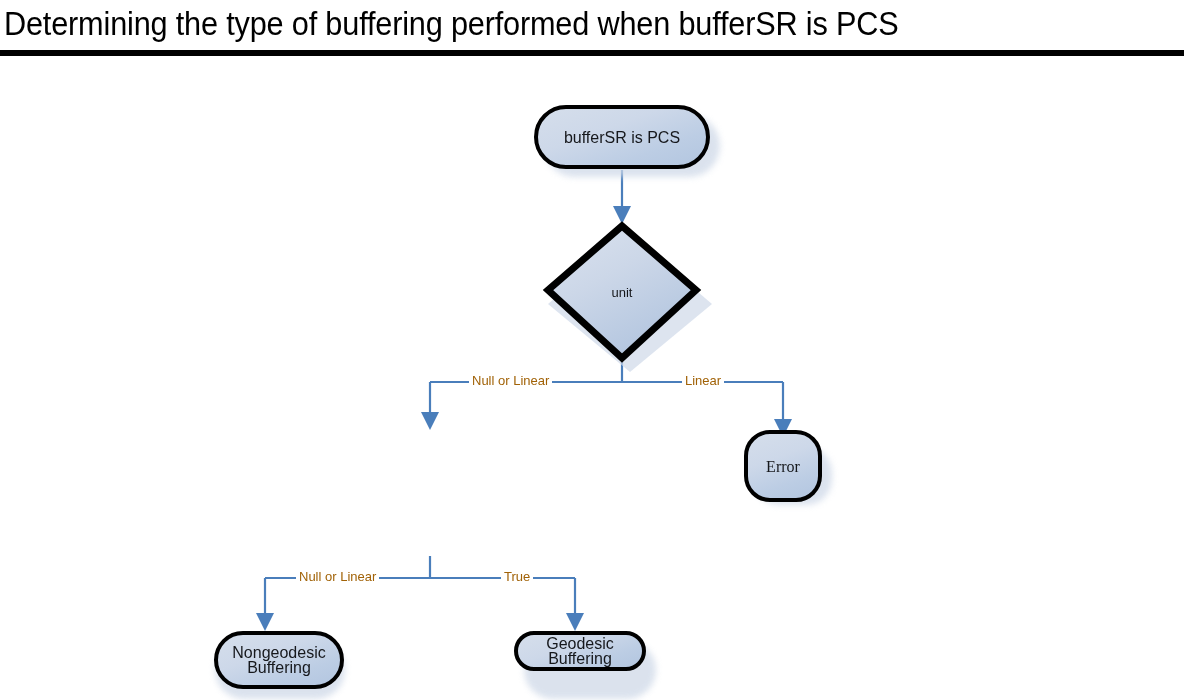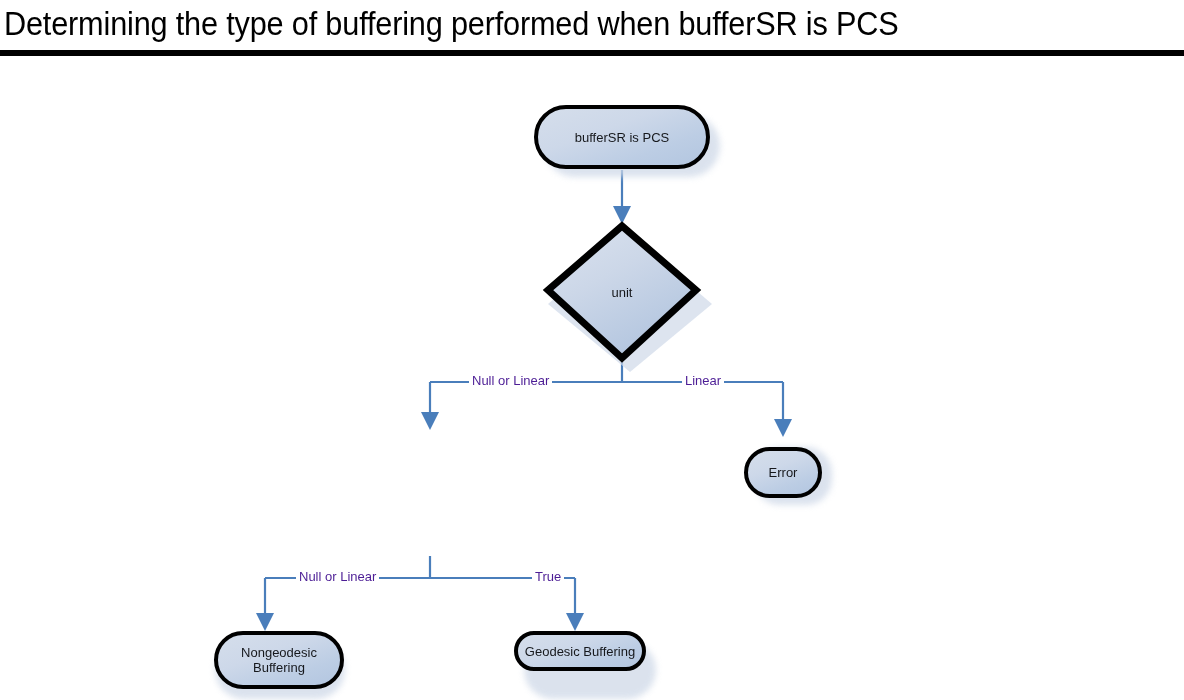--- a/index.html
+++ b/index.html
@@ -58,22 +58,23 @@
     pointer-events: none;
   }
 
   
   .node {
     position: absolute;
     box-sizing: border-box;
     display: flex;
     align-items: center;
     justify-content: center;
+    text-align: center;
     color: #16181c;
-    font-size: 13px;
+    font-size: 16px;
     line-height: 15px;
     z-index: 3;
   }
 
   
   .shadow {
     position: absolute;
     z-index: 2;
     background: #cfd9e8;
     opacity: 0.75;
@@ -110,21 +111,21 @@
     pointer-events: none;
   }
 
   
   .edge-label {
     position: absolute;
     z-index: 4;
     background: #ffffff;
     font-size: 13px;
     line-height: 14px;
-    color: #4c1d95;
+    color: #a16207;
     padding: 0 3px;
     white-space: nowrap;
   }
 </style>
 </head>
 <body>
 
 <div id="page">
 
   <div class="title-wrap">
@@ -190,21 +191,21 @@
           <stop offset="100%" stop-color="#b2c5df"></stop>
         </linearGradient>
       </defs>
     </svg>
     <div class="diamond-label" style="width:164px; height:148px;">
       <span>unit</span>
     </div>
   </div>
 
   <div class="shadow" style="left:754px; top:447px; width:78px; height:58px; border-radius:26px;"></div>
-  <div class="node rounded" style="left:744px; top:447px; width:78px; height:51px; border-radius:26px;">
+  <div class="node rounded" style="left:744px; top:430px; width:78px; height:72px; border-radius:26px;font-family:Liberation Serif, serif;">
     <span>Error</span>
   </div>
 
 
   <div class="shadow" style="left:215px; top:641px; width:130px; height:58px; border-radius:29px;"></div>
   <div class="node rounded" style="left:214px; top:631px; width:130px; height:58px; border-radius:29px; flex-direction:column;">
     <span>Nongeodesic</span>
     <span>Buffering</span>
   </div>
 
@@ -218,17 +219,17 @@
   </div>
 
   <div class="edge-label" style="left:682px; top:374px;">
     <span>Linear</span>
   </div>
 
   <div class="edge-label" style="left:296px; top:570px;">
     <span>Null or Linear</span>
   </div>
 
-  <div class="edge-label" style="left:532px; top:570px;">
+  <div class="edge-label" style="left:501px; top:570px;">
     <span>True</span>
   </div>
 
 </div>
 
 </body></html>

